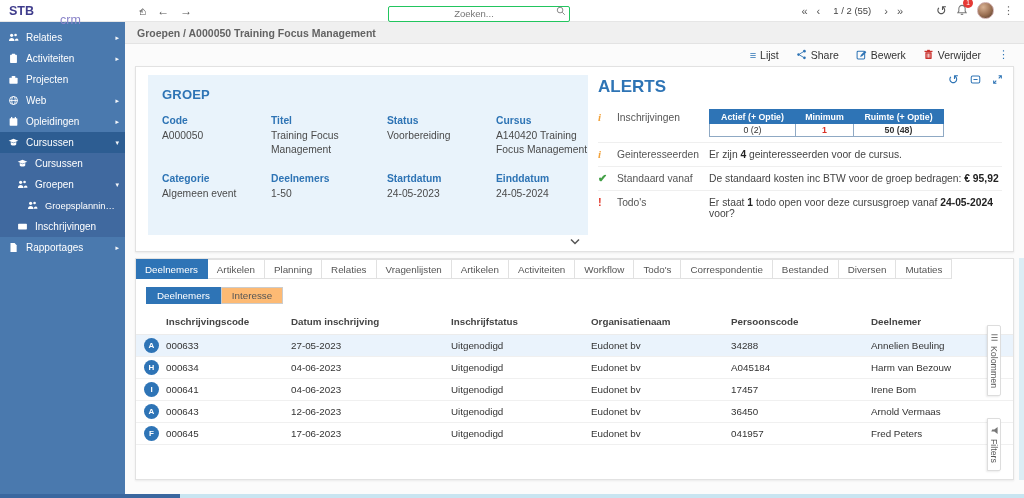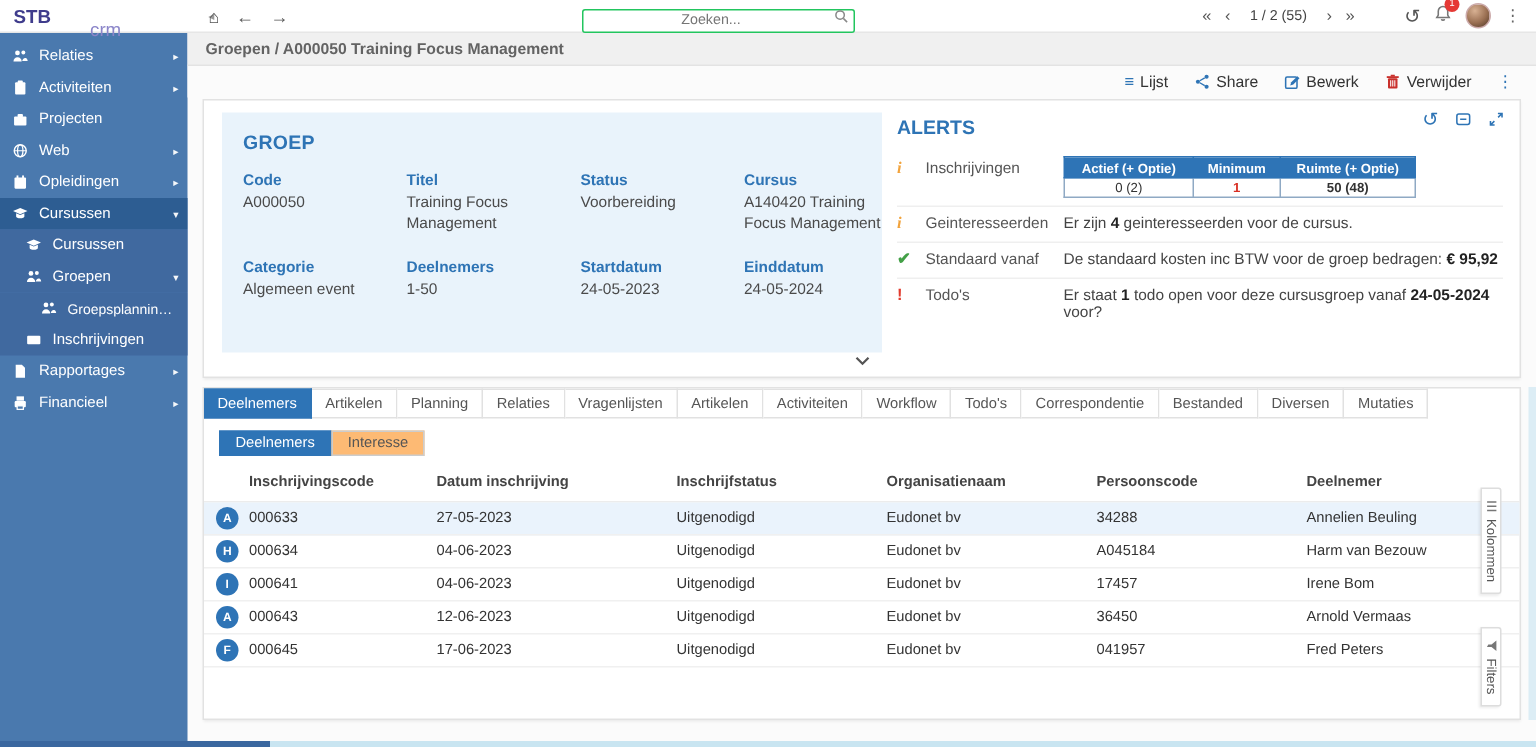--- a/index.html
+++ b/index.html
@@ -58,21 +58,21 @@
   
   .card1 { position:absolute; left:135px; top:66px; width:879px; height:186px; background:#fff;
            border:1px solid #e2e2e2; box-shadow:0 1px 2px rgba(0,0,0,.07); }
   .groep { position:absolute; left:12px; top:8px; width:440px; height:160px; background:#e9f3fb; padding:12px 14px; }
   .groep h2 { color:#2e74b5; font-size:13px; margin-bottom:13px; letter-spacing:.2px; }
   .groep-grid { display:grid; grid-template-columns:93px 100px 93px 110px; column-gap:6px; row-gap:17px;gap:16px; }
   .fld .lbl { color:#2e74b5; font-weight:bold; font-size:10.3px; margin-bottom:3px; }
   .fld .val { color:#4a4a4a; font-size:10.3px; line-height:1.35; }
 
   .alerts { position:absolute; left:462px; top:10px; width:404px; }
-  .alerts h2 { color:#2e74b5; font-size:13px; margin-bottom:9px; }
+  .alerts h2 { color:#2e74b5; font-size:17px; margin-bottom:9px; }
   .alert-row { display:flex; align-items:flex-start; padding:5px 0; border-bottom:1px solid #efefef;
                font-size:10.3px; color:#444; }
   .alert-row:last-child { border-bottom:none; }
   .al-icon { width:19px; flex:none; font-weight:bold; font-size:11px; line-height:1.2; }
   .icon-info  { color:#f2a33c; font-family:"Liberation Serif", serif; font-style:italic; }
   .icon-check { color:#43a047; }
   .icon-warn  { color:#e23b2e; }
   .al-label { width:92px; flex:none; color:#555; padding-top:1px; }
   .al-text { flex:1; padding-top:1px; }
   .al-text .b { font-weight:bold; color:#222; }
@@ -264,31 +264,20 @@
       </span>
     <span class="nav-label">Inschrijvingen</span>
   </div>
   <div class="nav-item">
     <span class="nav-icon">
         <svg viewBox="0 0 16 16" fill="#fff">
           <path d="M3.6 1.6h6l3 3v9.8h-9z"></path>
         </svg>
       </span>
     <span class="nav-label">Rapportages</span>
-    <span class="nav-arrow">▸</span>
-  </div>
-  <div class="nav-item">
-    <span class="nav-icon">
-        <svg viewBox="0 0 16 16" fill="#fff">
-          <rect x="4.4" y="1.8" width="7.2" height="4.2"></rect>
-          <rect x="2.6" y="6.4" width="10.8" height="6" rx="1"></rect>
-          <rect x="5" y="11" width="6" height="3.4" fill="#4a79ae" stroke="#fff" stroke-width="1.2"></rect>
-        </svg>
-      </span>
-    <span class="nav-label">Financieel</span>
     <span class="nav-arrow">▸</span>
   </div>
 </div>
 
 <div class="breadcrumb">
   <span>Groepen / A000050 Training Focus Management</span>
 </div>
 
 <div class="actionbar">
   <span class="action">

